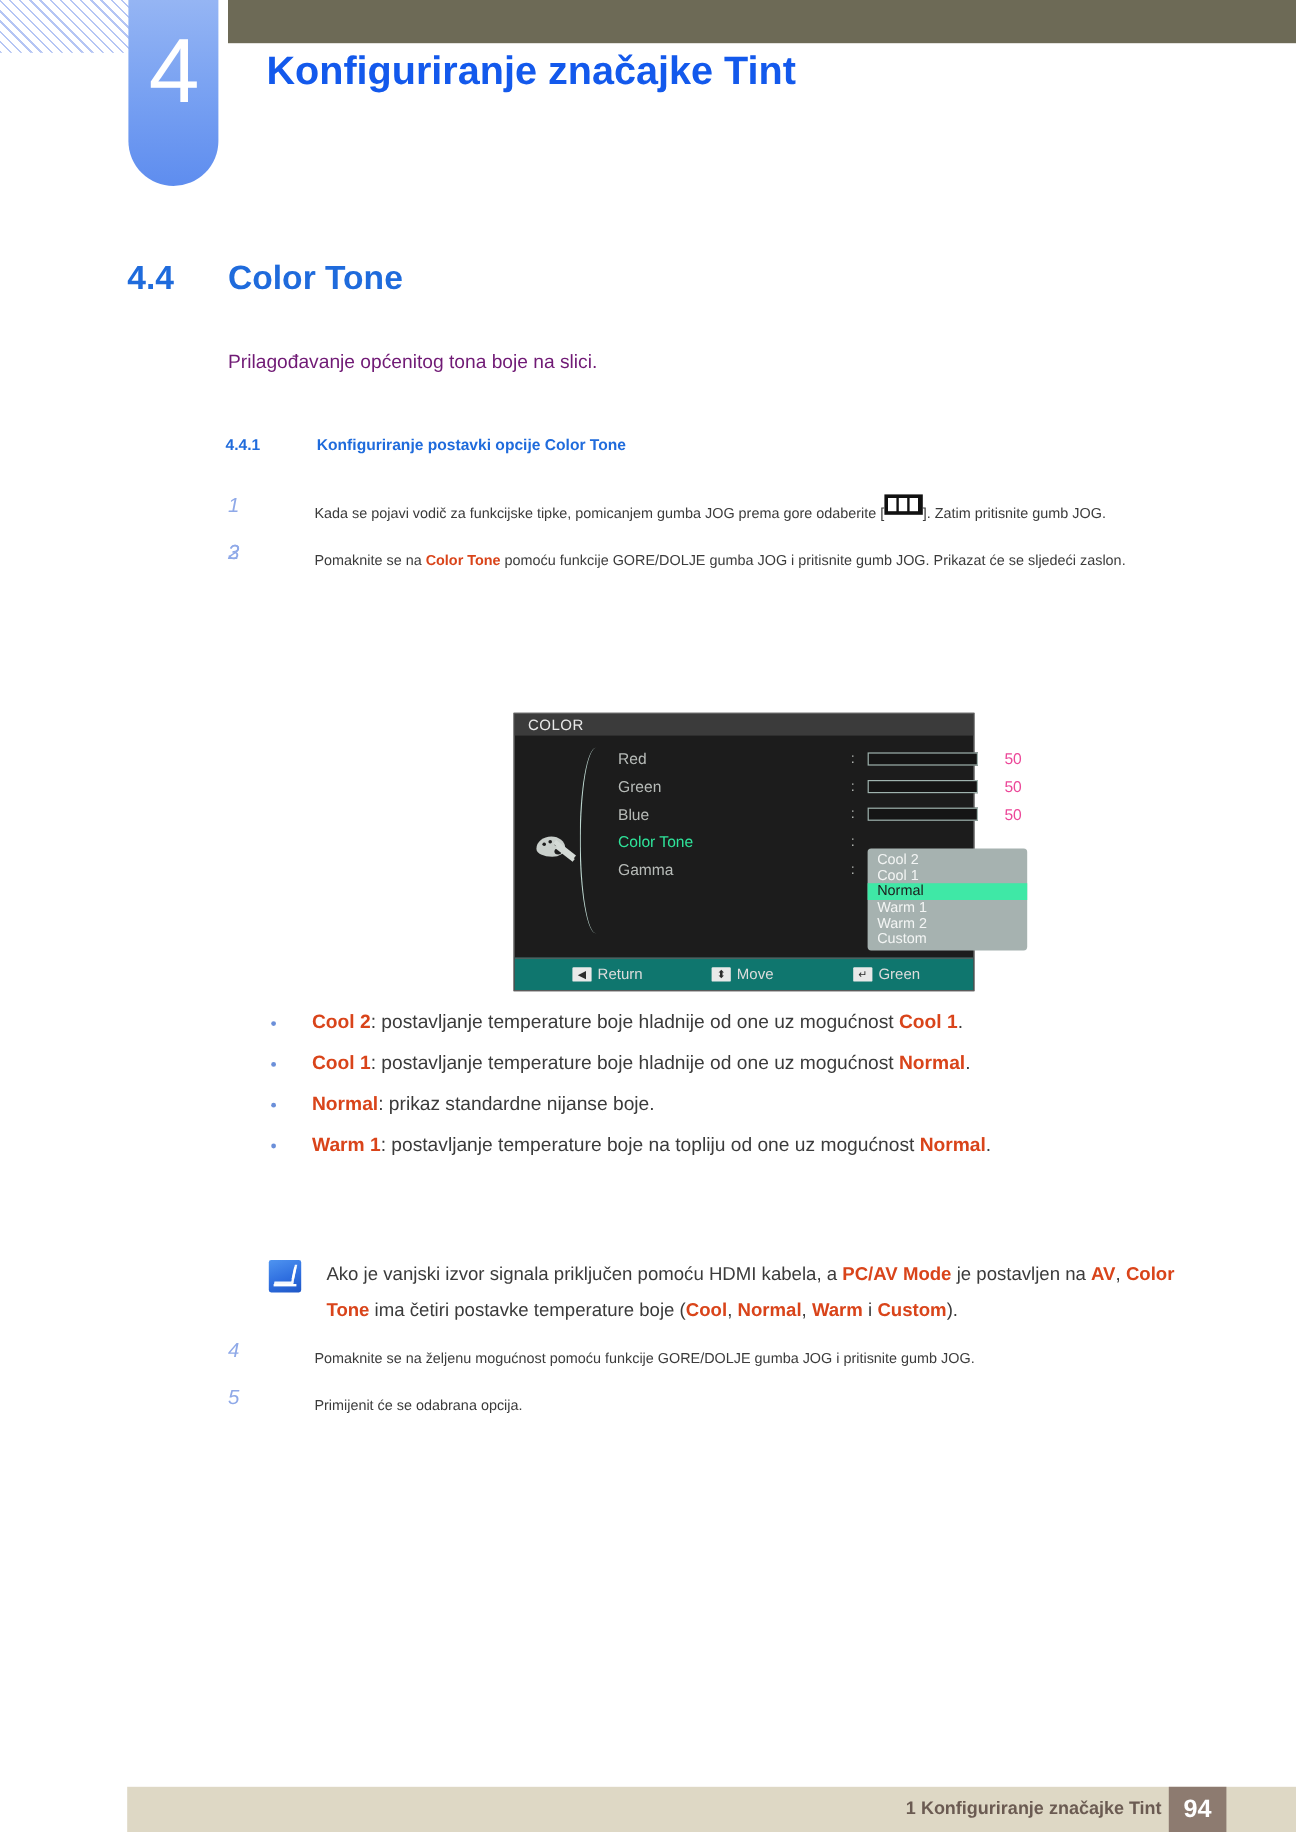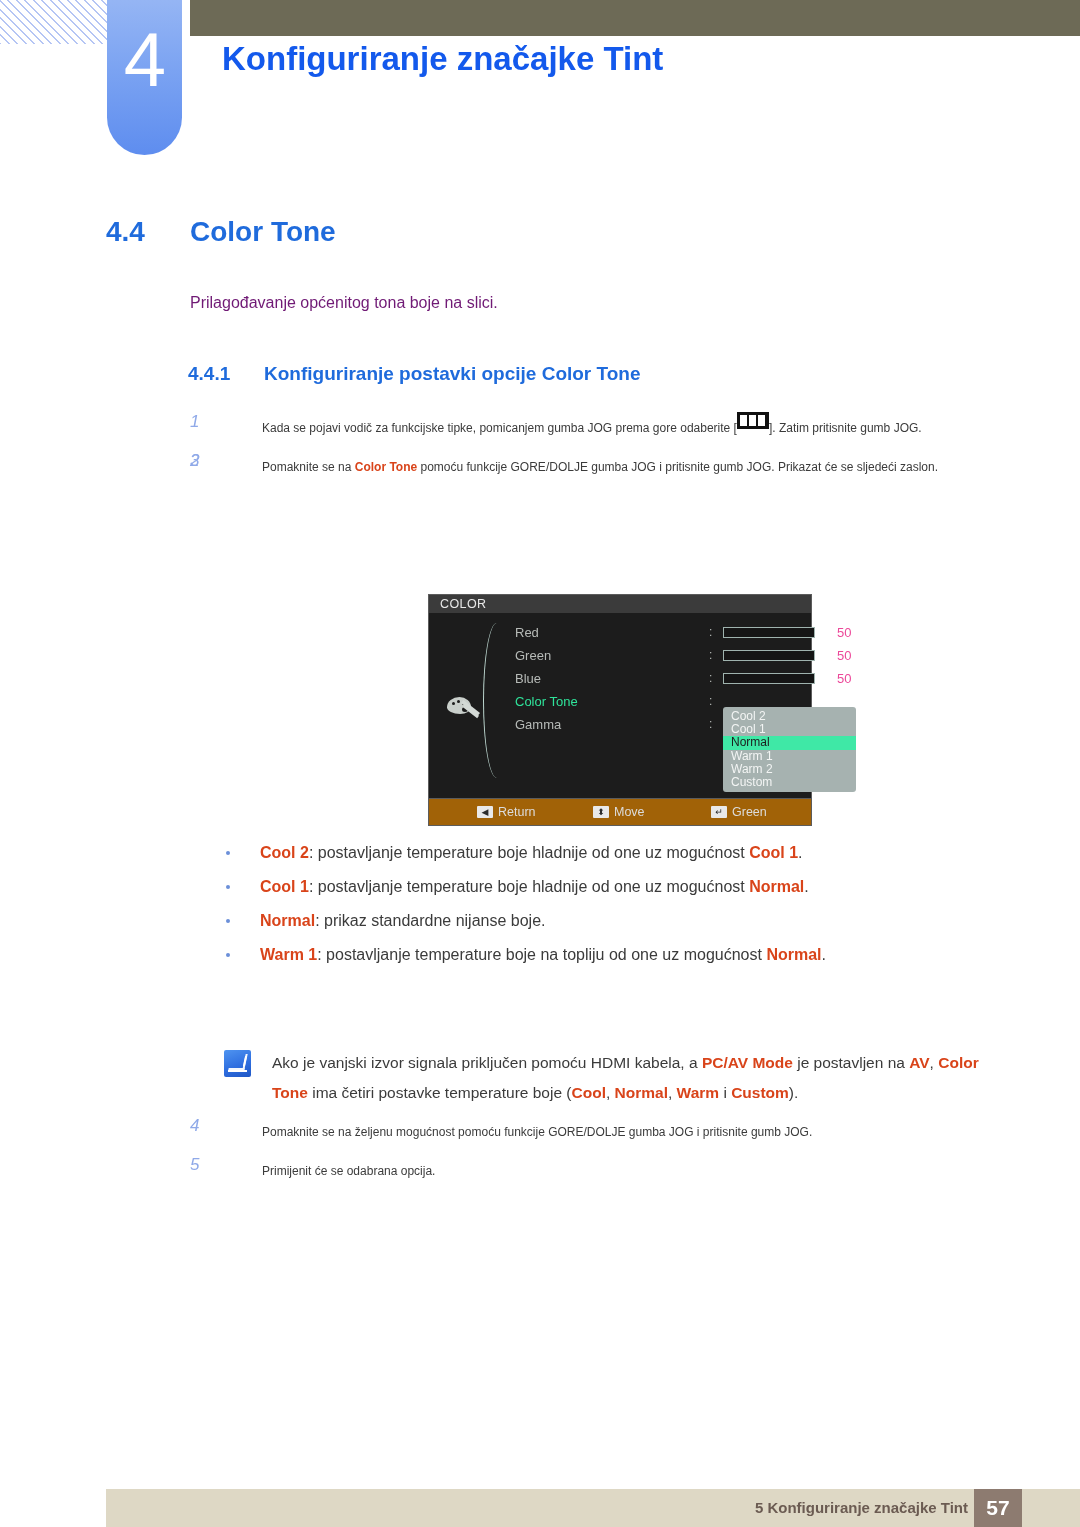--- a/index.html
+++ b/index.html
@@ -78,21 +78,21 @@
     position: absolute;
     left: 190px; top: 294px;
     font-size: 16px;
     color: #701a75;
     white-space: nowrap;
   }
 
   .h3-row {
     position: absolute;
     left: 188px; top: 363px;
-    font-size: 19px;
+    font-size: 13px;
     font-weight: bold;
     color: #1f6bdc;
     white-space: nowrap;
   }
   .h3-row .num { display:inline-block; width: 76px; }
 
   
   .steps { position: absolute; left: 190px; top: 412px; width: 800px; }
   .step { position: relative; padding-left: 40px; margin-bottom: 6px; }
   .step .marker {
@@ -218,21 +218,21 @@
     height: 13.2px; line-height: 13.2px;
     font-size: 12px;
     color: #f3f5f4;
     padding-left: 8px;
   }
   .dd-item.active { background: #3fe8a6; color: #1d1d1d; }
 
   .osd-foot {
     position: absolute; left: 0; right: 0; bottom: 0;
     height: 26px;
-    background: #a16207;
+    background: #0f766e;
     border-top: 1px solid #5c5c5c;
     color: #dcdcdc;
     font-size: 12.5px;
     line-height: 26px;
   }
   .foot-item { position: absolute; white-space: nowrap; }
   .foot-item .k {
     display: inline-block;
     width: 16px; height: 12px;
     background: #e9e9e9;
@@ -462,14 +462,14 @@
     <span class="marker">4</span>
     <span class="body">Pomaknite se na željenu mogućnost pomoću funkcije GORE/DOLJE gumba JOG i pritisnite gumb JOG.</span>
   </div>
   <div class="step">
     <span class="marker">5</span>
     <span class="body">Primijenit će se odabrana opcija.</span>
   </div>
 </div>
 
 <div class="footer-bar"></div>
-<div class="footer-text">5 Konfiguriranje značajke Tint</div>
-<div class="footer-page">57</div>
+<div class="footer-text">1 Konfiguriranje značajke Tint</div>
+<div class="footer-page">94</div>
 
 </body></html>

